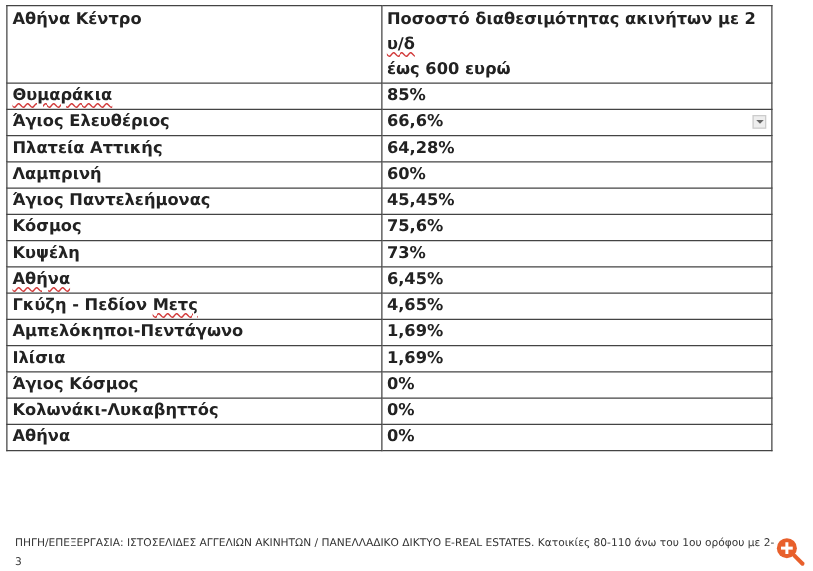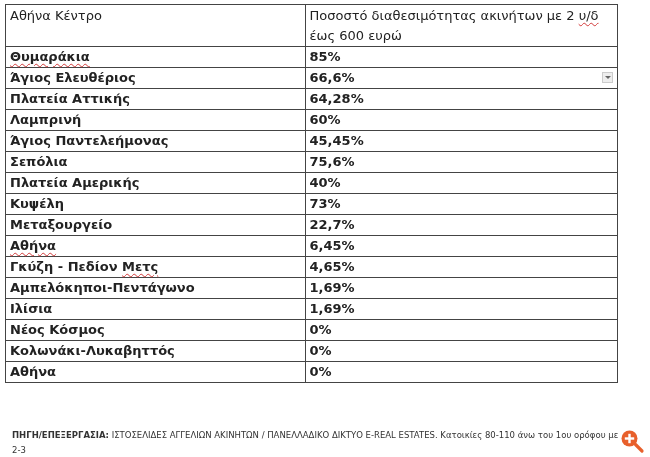--- a/index.html
+++ b/index.html
@@ -1,32 +1,32 @@
 <!DOCTYPE html>
 <html><head>
   <meta charset="utf-8">
   <style>
     html, body { margin: 0; padding: 0; background: #ffffff; }
     body { width: 650px; height: 457px; position: relative; overflow: hidden;
            font-family: "DejaVu Sans", "Liberation Sans", sans-serif; color: #222; }
     .tbl { position: absolute; left: 5px; top: 4px; width: 613px; border-collapse: collapse; }
     .tbl td, .tbl th { border: 1px solid #444; padding: 0 4px; font-size: 13px; text-align: left;
            vertical-align: top; line-height: 20px; height: 20px; font-weight: bold; }
-    .tbl th { font-weight: normal; line-height: 20px; padding-top: 1px; }
+    .tbl th { font-weight: bold; line-height: 20px; padding-top: 1px; }
     .tbl .c1 { width: 291px; }
     .tbl .c2 { width: 304px; position: relative; }
     .hdr th { height: 40px; }
     .squiggle { text-decoration: underline; text-decoration-color: #d23b3b; text-decoration-style: wavy;
                 text-decoration-thickness: 1px; text-underline-offset: 2px; }
     .dd { position: absolute; right: 4px; top: 4px; width: 11px; height: 11px; background: #eee;
           border: 1px solid #ccc; box-sizing: border-box; }
     .dd::after { content: ""; position: absolute; left: 2px; top: 3px; border-left: 3px solid transparent;
           border-right: 3px solid transparent; border-top: 3px solid #666; }
     .foot { position: absolute; left: 12px; top: 428px; width: 610px; font-size: 8.5px; line-height: 15px; color: #333; }
-    .foot b { font-weight: bold; }
+    .foot b { font-weight: normal; }
     .zoom-ic { position: absolute; left: 619px; top: 428px; width: 26px; height: 26px; }
   </style>
 </head>
 <body>
 
 <table class="tbl">
   <tbody>
       <tr class="hdr">
     <th class="c1">Αθήνα Κέντρο</th>
     <th class="c2">
@@ -48,53 +48,45 @@
   </tr>
   <tr>
     <td class="c1">Λαμπρινή</td>
     <td class="c2">60%</td>
   </tr>
   <tr>
     <td class="c1">Άγιος Παντελεήμονας</td>
     <td class="c2">45,45%</td>
   </tr>
   <tr>
-    <td class="c1">Σεπόλια</td>
+    <td class="c1">Κόσμος</td>
     <td class="c2">75,6%</td>
-  </tr>
-  <tr>
-    <td class="c1">Πλατεία Αμερικής</td>
-    <td class="c2">40%</td>
   </tr>
   <tr>
     <td class="c1">Κυψέλη</td>
     <td class="c2">73%</td>
-  </tr>
-  <tr>
-    <td class="c1">Μεταξουργείο</td>
-    <td class="c2">22,7%</td>
   </tr>
   <tr>
     <td class="c1"><span class="squiggle">Αθήνα</span></td>
     <td class="c2">6,45%</td>
   </tr>
   <tr>
     <td class="c1"><span>Γκύζη - Πεδίον </span><span class="squiggle">Μετς</span></td>
     <td class="c2">4,65%</td>
   </tr>
   <tr>
     <td class="c1">Αμπελόκηποι-Πεντάγωνο</td>
     <td class="c2">1,69%</td>
   </tr>
   <tr>
     <td class="c1">Ιλίσια</td>
     <td class="c2">1,69%</td>
   </tr>
   <tr>
-    <td class="c1">Νέος Κόσμος</td>
+    <td class="c1">Άγιος Κόσμος</td>
     <td class="c2">0%</td>
   </tr>
   <tr>
     <td class="c1">Κολωνάκι-Λυκαβηττός</td>
     <td class="c2">0%</td>
   </tr>
   <tr>
     <td class="c1">Αθήνα</td>
     <td class="c2">0%</td>
   </tr>

